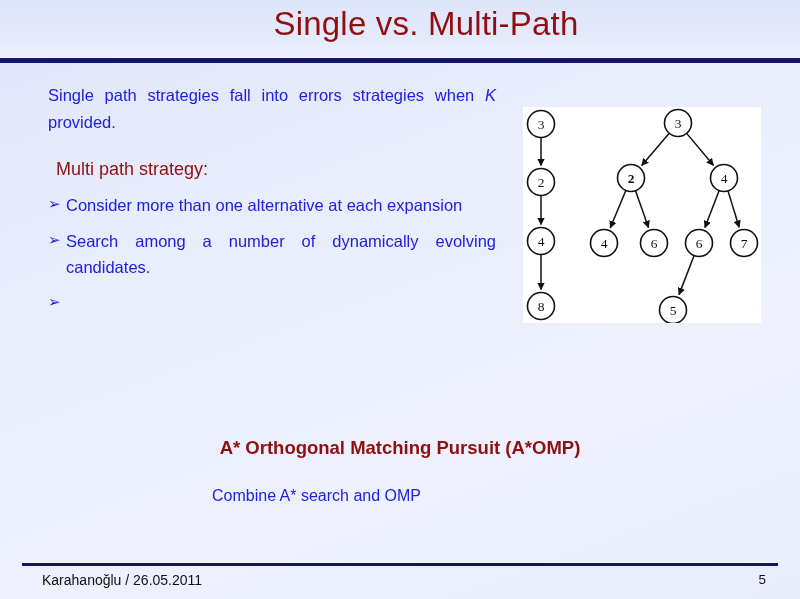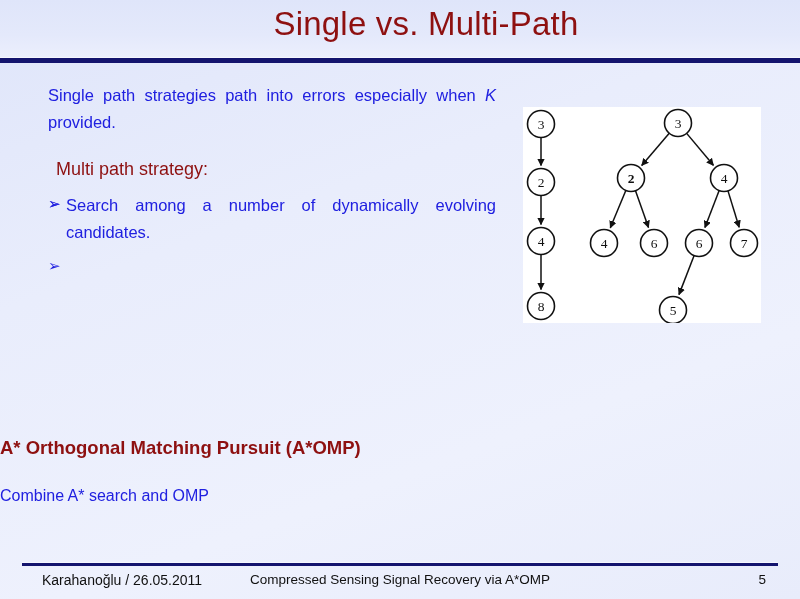--- a/index.html
+++ b/index.html
@@ -110,30 +110,32 @@
   .diagram-panel svg {
     display: block;
   }
 
   
   .callout-main {
     position: absolute;
     left: 0;
     top: 437px;
     width: 800px;
+    text-align: center;
     font-size: 18.5px;
     font-weight: bold;
     color: #8e1010;
     white-space: nowrap;
   }
   .callout-sub {
     position: absolute;
     left: 0;
     top: 487px;
     width: 633px;
+    text-align: center;
     font-size: 16px;
     color: #2020e0;
     white-space: nowrap;
   }
 
   
   .footer-rule {
     position: absolute;
     left: 22px;
     top: 562px;
@@ -179,27 +181,28 @@
 <body>
 
 <div class="slide">
 
   <div class="title-band"></div>
   <div class="slide-title">Single vs. Multi-Path</div>
   <div class="title-rule"></div>
 
   <div class="body-col">
 
-    <p class="intro-par"><span>Single path strategies path into errors especially when </span><span class="ital">K</span><span> provided.</span></p>
+    <p class="intro-par"><span>Single path strategies fall into errors strategies when </span><span class="ital">K</span><span> provided.</span></p>
 
     <div class="section-head">Multi path strategy:</div>
 
     <ul class="bullet-list">
       <li class="bullet-item">
         <span class="bullet-glyph">➢</span>
+        <span class="btext">Consider more than one alternative at each expansion</span>
       </li>
       <li class="bullet-item">
         <span class="bullet-glyph">➢</span>
         <span class="btext">Search among a number of dynamically evolving candidates.</span>
       </li>
       <li class="bullet-item">
         <span class="bullet-glyph">➢</span>
       </li>
     </ul>
   </div>
@@ -275,17 +278,16 @@
         </g>
     </svg>
   </div>
 
   <div class="callout-main">A* Orthogonal Matching Pursuit (A*OMP)</div>
   <div class="callout-sub">Combine A* search and OMP</div>
 
   <div class="footer-rule"></div>
   <div class="footer">
     <div class="footer-author">Karahanoğlu / 26.05.2011</div>
-    <div class="footer-center">Compressed Sensing Signal Recovery via A*OMP</div>
     <div class="footer-page">5</div>
   </div>
 
 </div>
 
 </body></html>

